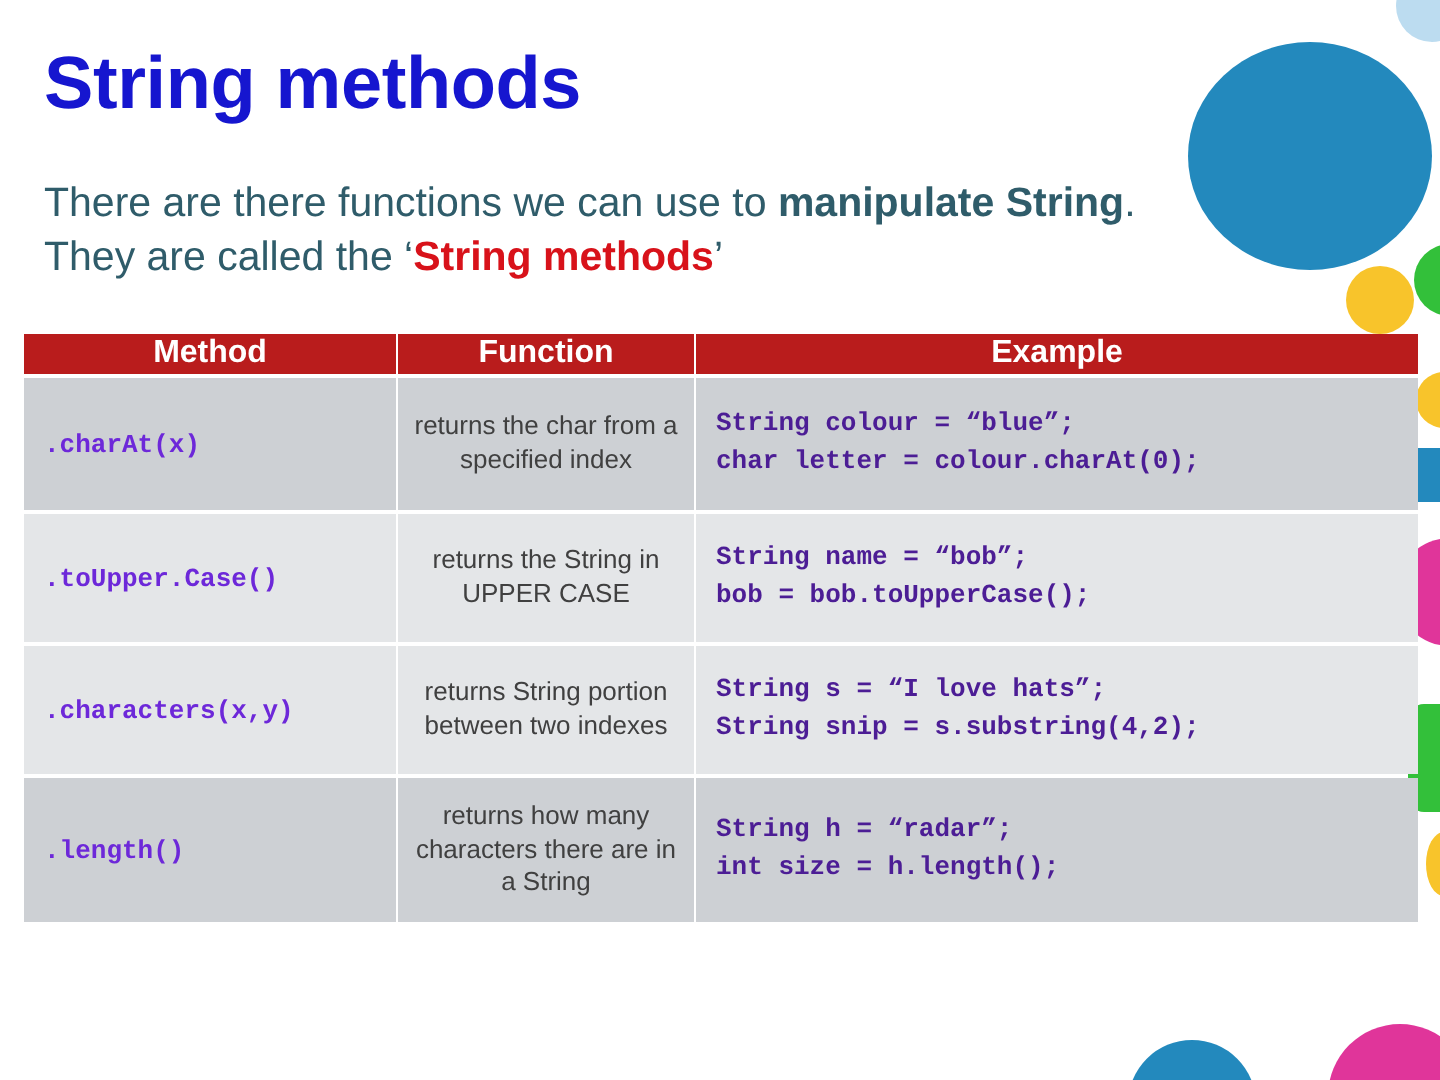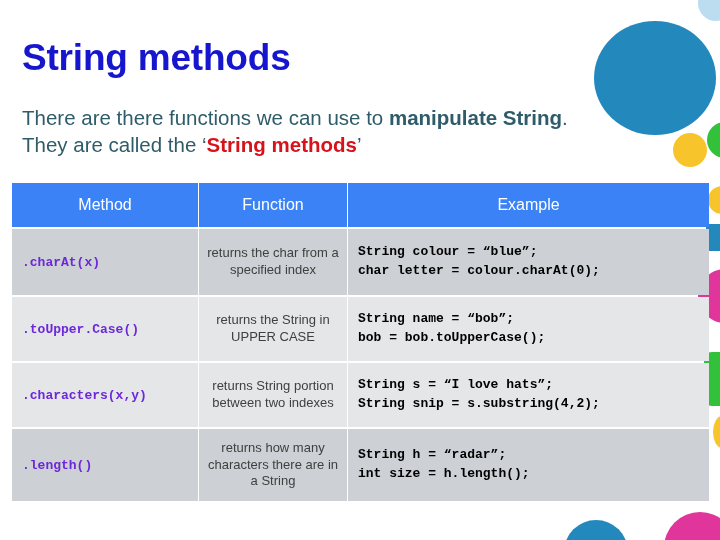--- a/index.html
+++ b/index.html
@@ -23,21 +23,20 @@
     height: 540px;
     pointer-events: none;
     z-index: 0;
   }
 
   
   .slide {
     position: absolute;
     inset: 0;
     z-index: 2;
-    margin-top: 16px;
   }
 
   .title {
     position: absolute;
     left: 22px;
     top: 23px;
     font-size: 37px;
     font-weight: bold;
     color: #1616cf;
     letter-spacing: -0.2px;
@@ -73,25 +72,25 @@
   }
   .tbl th, .tbl td {
     padding: 0;
     vertical-align: middle;
   }
   .tbl col.c1 { width: 186px; }
   .tbl col.c2 { width: 148px; }
   .tbl col.c3 { width: 361px; }
 
   .tbl thead th {
-    background: #3b82f6;
+    background: #b91c1c;
     color: #ffffff;
-    height: 44px;
+    height: 20px;
     font-size: 16px;
-    font-weight: normal;
+    font-weight: bold;
     text-align: center;
   }
 
   .tbl tbody td {
     font-size: 13px;
   }
   .tbl tbody tr.odd td { background: #cdd0d4; }
   .tbl tbody tr.even td { background: #e4e6e8; }
 
   td.method {
@@ -106,21 +105,21 @@
     color: #404040;
     font-size: 13.5px;
     text-align: center;
     line-height: 1.28;
     padding: 2px 6px;
   }
   td.example {
     font-family: "Liberation Mono", "DejaVu Sans Mono", monospace;
     font-weight: bold;
     font-size: 13.6px;
-    color: #000000;
+    color: #4c1d95;
     padding-left: 10px;
     line-height: 1.45;
     white-space: nowrap;
   }
   .r1 td { height: 62px; }
   .r2 td { height: 60px; }
   .r3 td { height: 60px; }
   .r4 td { height: 60px; }
   .r5 td { height: 68px; }
 </style>

